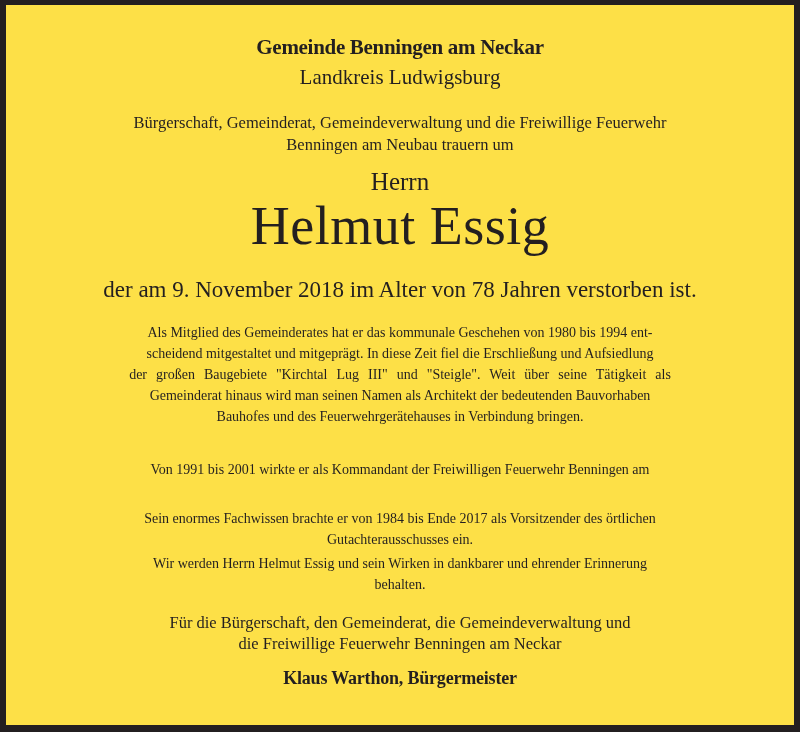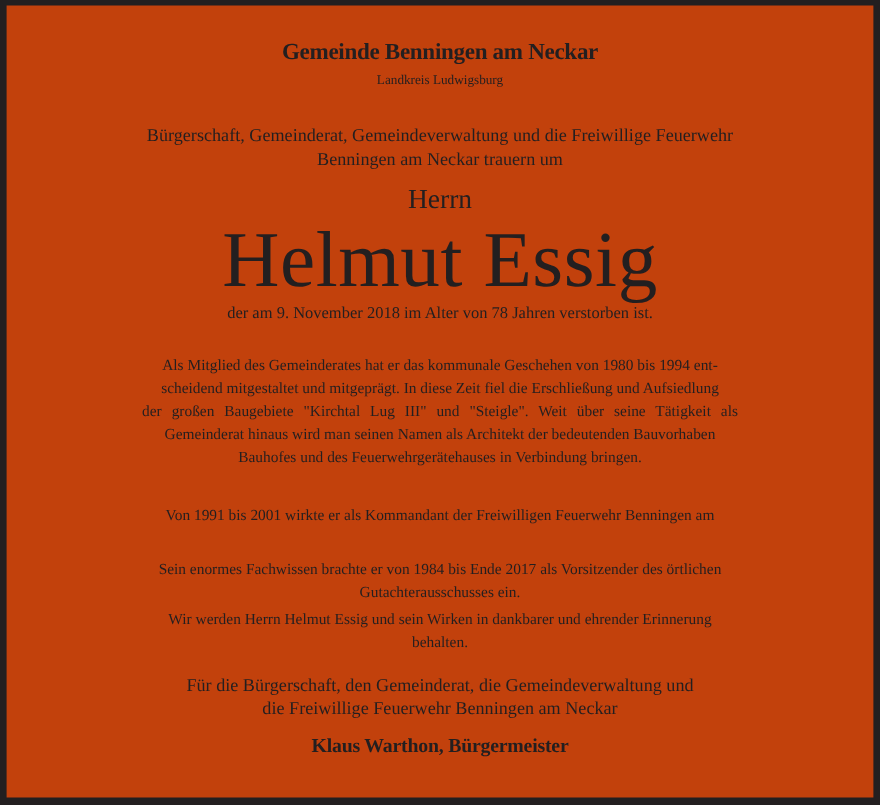--- a/index.html
+++ b/index.html
@@ -4,31 +4,31 @@
 <style>
   html, body { margin: 0; padding: 0; background: #ffffff; }
   body { width: 800px; height: 732px; overflow: hidden; }
   .frame {
     position: absolute; left: 0; top: 0;
     width: 800px; height: 732px;
     box-sizing: border-box;
     border-style: solid;
     border-color: #231f20;
     border-width: 5px 6px 7px 6px;
-    background: #c2410c;
+    background: #fde047;
     font-family: "Liberation Serif", "DejaVu Serif", serif;
     color: #231f20;
   }
   .abs { position: absolute; left: 0; width: 788px; text-align: center; white-space: nowrap; }
   .title { top: 30px; font-size: 21px; font-weight: bold; letter-spacing: -0.3px; }
-  .subtitle { top: 60px; font-size: 12px; }
+  .subtitle { top: 60px; font-size: 21px; }
   .mourners { top: 107px; font-size: 16.5px; line-height: 22px; font-family: Liberation Serif, serif; }
   .herrn { top: 163px; font-size: 25px; }
-  .name { top: 190px; font-size: 72px; letter-spacing: 0.5px; }
-  .deathline { top: 272px; font-size: 15px; }
+  .name { top: 190px; font-size: 54px; letter-spacing: 0.5px; }
+  .deathline { top: 272px; font-size: 23px; }
   .body-block {
     position: absolute; left: 24px; width: 740px;
     font-size: 14px; line-height: 21px;
   }
   .para1 { top: 317px; text-align: justify; text-align-last: center; }
   .para { text-align: center; }
   .para2 { top: 454px; }
   .para3 { top: 503px; }
   .para4 { top: 548px; }
   .closing { top: 607px; font-size: 16.5px; line-height: 21px; }
@@ -38,21 +38,21 @@
 </head>
 <body>
 
 <div class="frame">
 
   <div class="abs title">Gemeinde Benningen am Neckar</div>
   <div class="abs subtitle">Landkreis Ludwigsburg</div>
 
   <div class="abs mourners">
     <span class="line">Bürgerschaft, Gemeinderat, Gemeindeverwaltung und die Freiwillige Feuerwehr</span>
-    <span class="line">Benningen am Neckar trauern um</span>
+    <span class="line">Benningen am Neubau trauern um</span>
   </div>
 
   <div class="abs herrn">Herrn</div>
   <div class="abs name">Helmut Essig</div>
   <div class="abs deathline">der am 9. November 2018 im Alter von 78 Jahren verstorben ist.</div>
 
   <div class="body-block para1">
     <span class="line">Als Mitglied des Gemeinderates hat er das kommunale Geschehen von 1980 bis 1994 ent-</span>
     <span class="line">scheidend mitgestaltet und mitgeprägt. In diese Zeit fiel die Erschließung und Aufsiedlung</span>
     <span class="line" style="word-spacing:5.5px;">der großen Baugebiete "Kirchtal Lug III" und "Steigle". Weit über seine Tätigkeit als</span>

